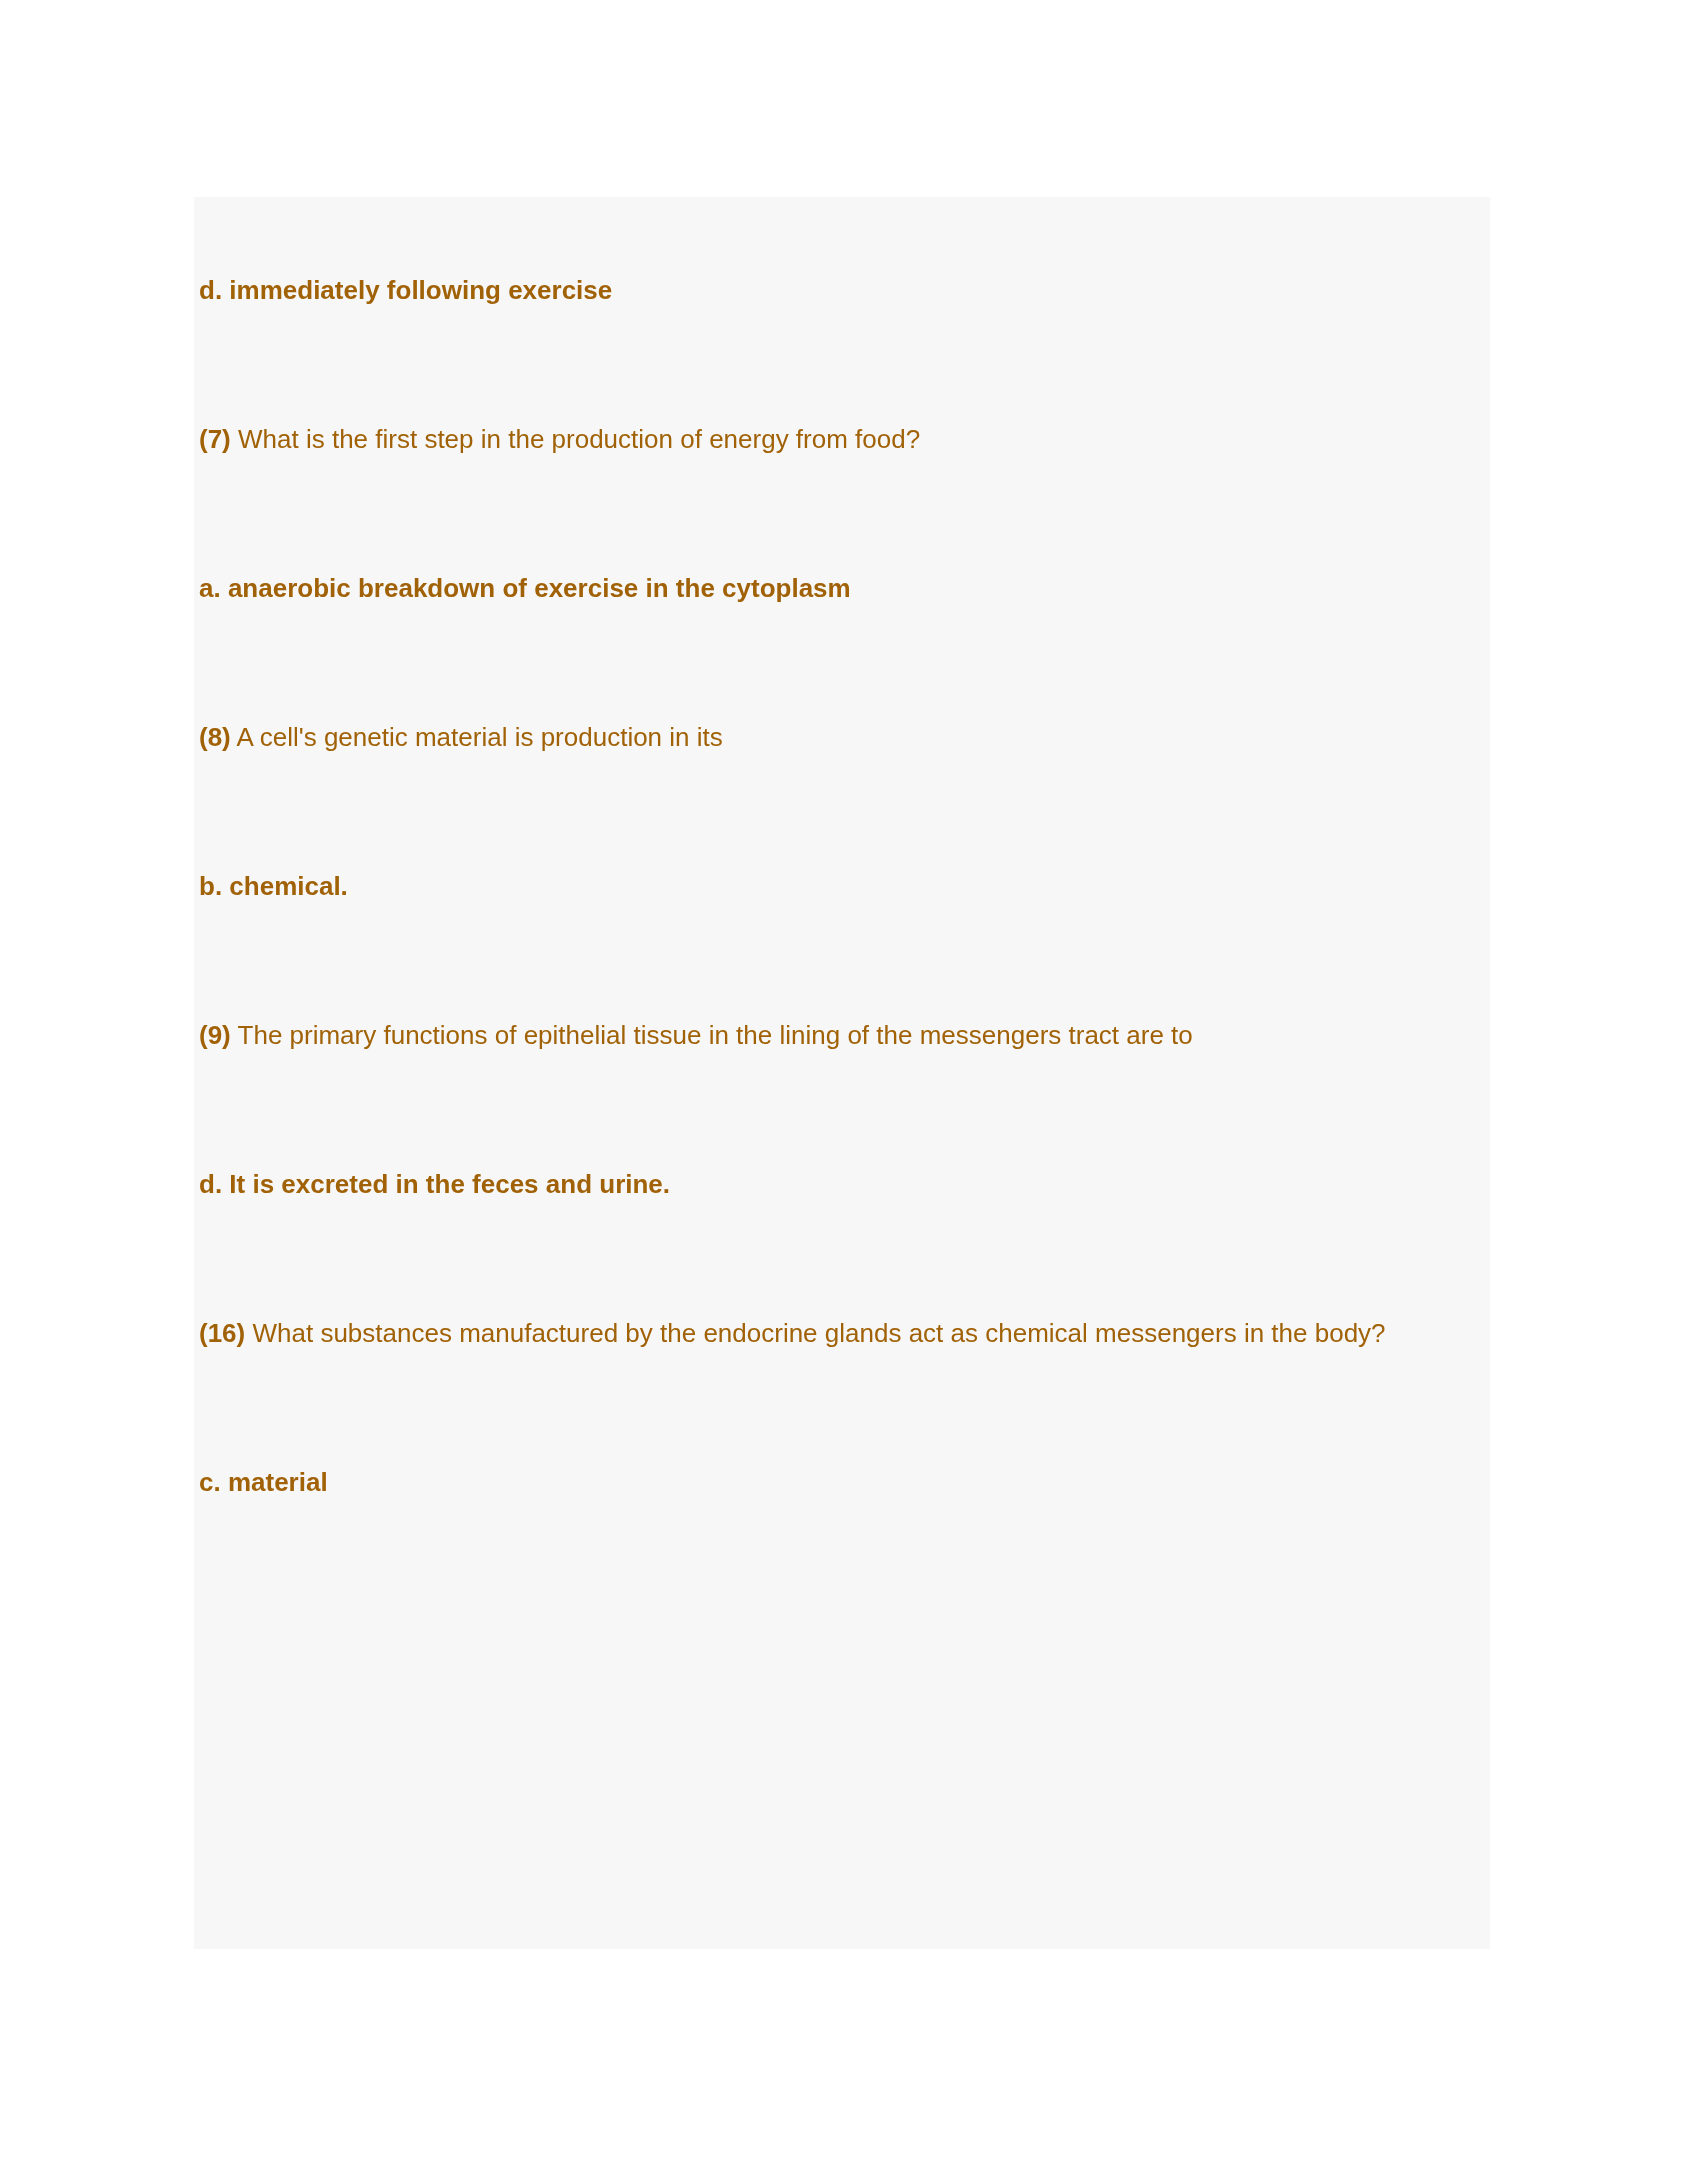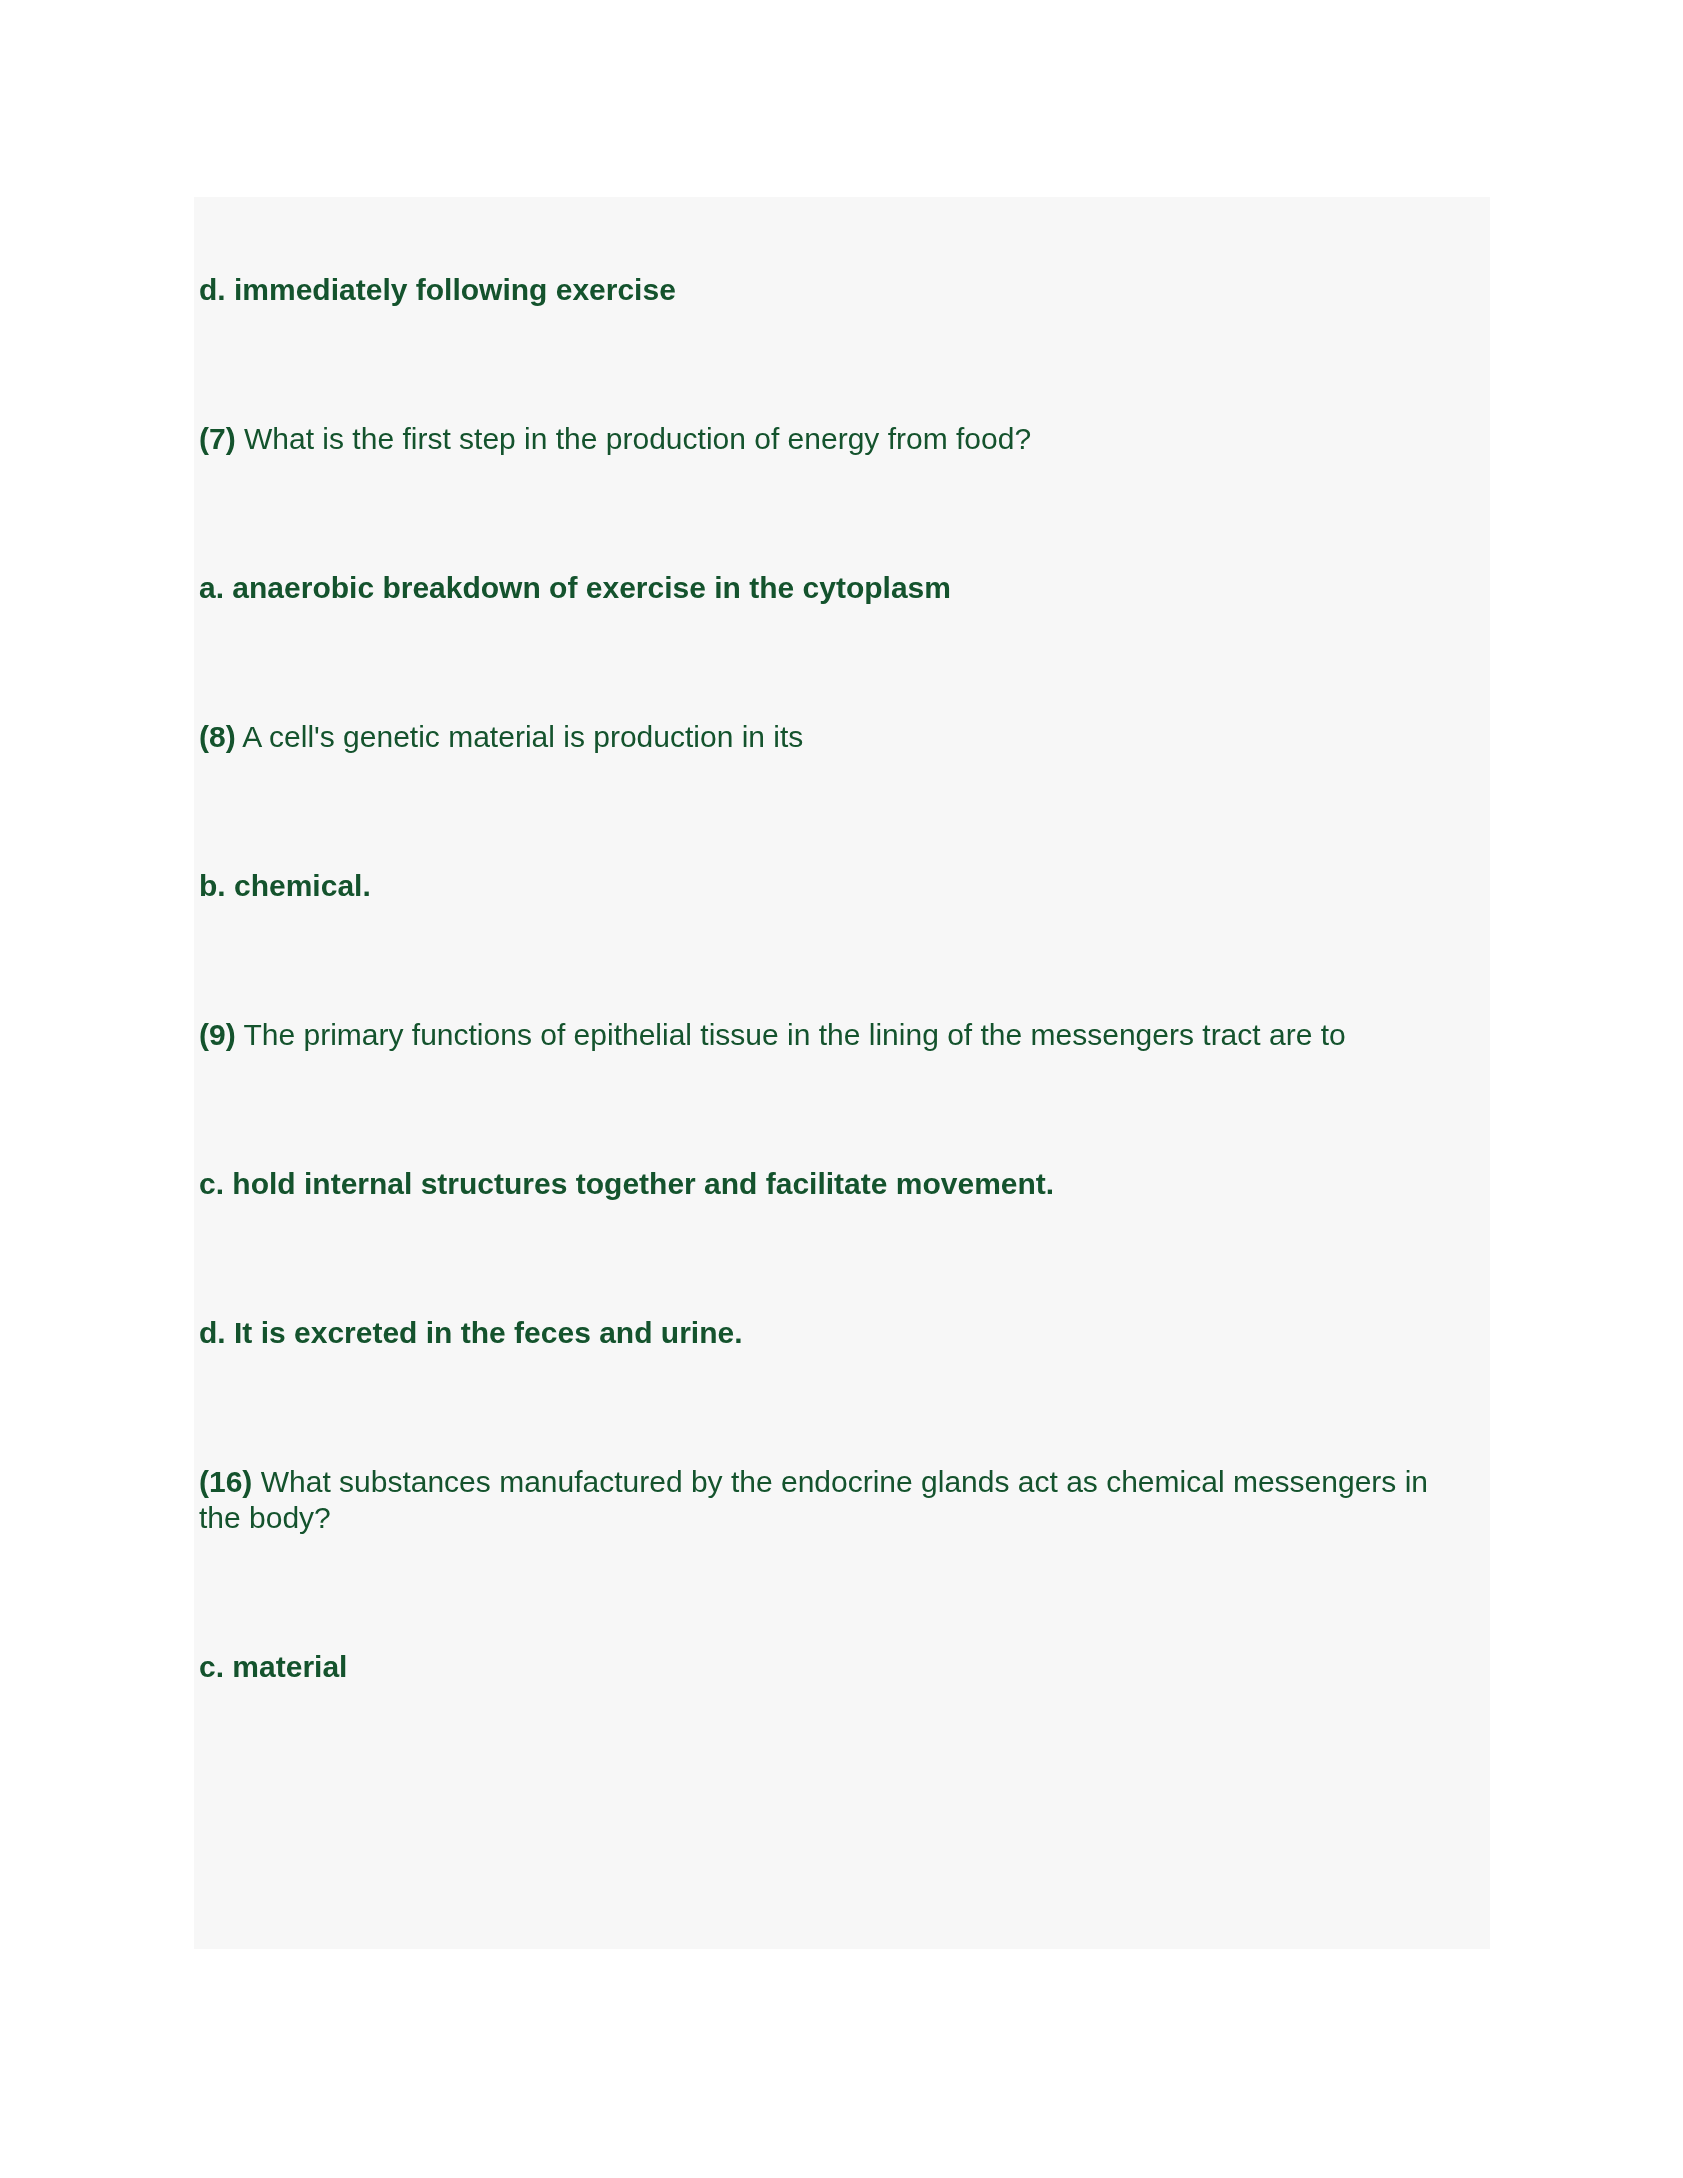--- a/index.html
+++ b/index.html
@@ -19,23 +19,23 @@
       left: 194px;
       top: 197px;
       width: 1296px;
       height: 1752px;
       background: #f7f7f7;
       box-sizing: border-box;
       padding: 75px 30px 0 5px;
     }
     .entry {
       margin: 0 0 113px 0;
-      font-size: 30px;
+      font-size: 26px;
       line-height: 36px;
-      color: #14532d;
+      color: #a16207;
       white-space: normal;
     }
     .entry.answer {
       font-weight: bold;
     }
     .entry.question .qnum {
       font-weight: bold;
     }
     .entry.question .qtext {
       font-weight: normal;
@@ -50,21 +50,20 @@
   <p class="entry question"><span class="qnum">(7)</span><span class="qtext"> What is the first step in the production of energy from food?</span></p>
 
   <p class="entry answer">a. anaerobic breakdown of exercise in the cytoplasm</p>
 
   <p class="entry question"><span class="qnum">(8)</span><span class="qtext"> A cell's genetic material is production in its</span></p>
 
   <p class="entry answer">b. chemical.</p>
 
   <p class="entry question"><span class="qnum">(9)</span><span class="qtext"> The primary functions of epithelial tissue in the lining of the messengers tract are to</span></p>
 
-  <p class="entry answer">c. hold internal structures together and facilitate movement.</p>
 
 
   <p class="entry answer">d. It is excreted in the feces and urine.</p>
 
   <p class="entry question"><span class="qnum">(16)</span><span class="qtext"> What substances manufactured by the endocrine glands act as chemical messengers in the body?</span></p>
 
   <p class="entry answer">c. material</p>
 </div>
 
 

